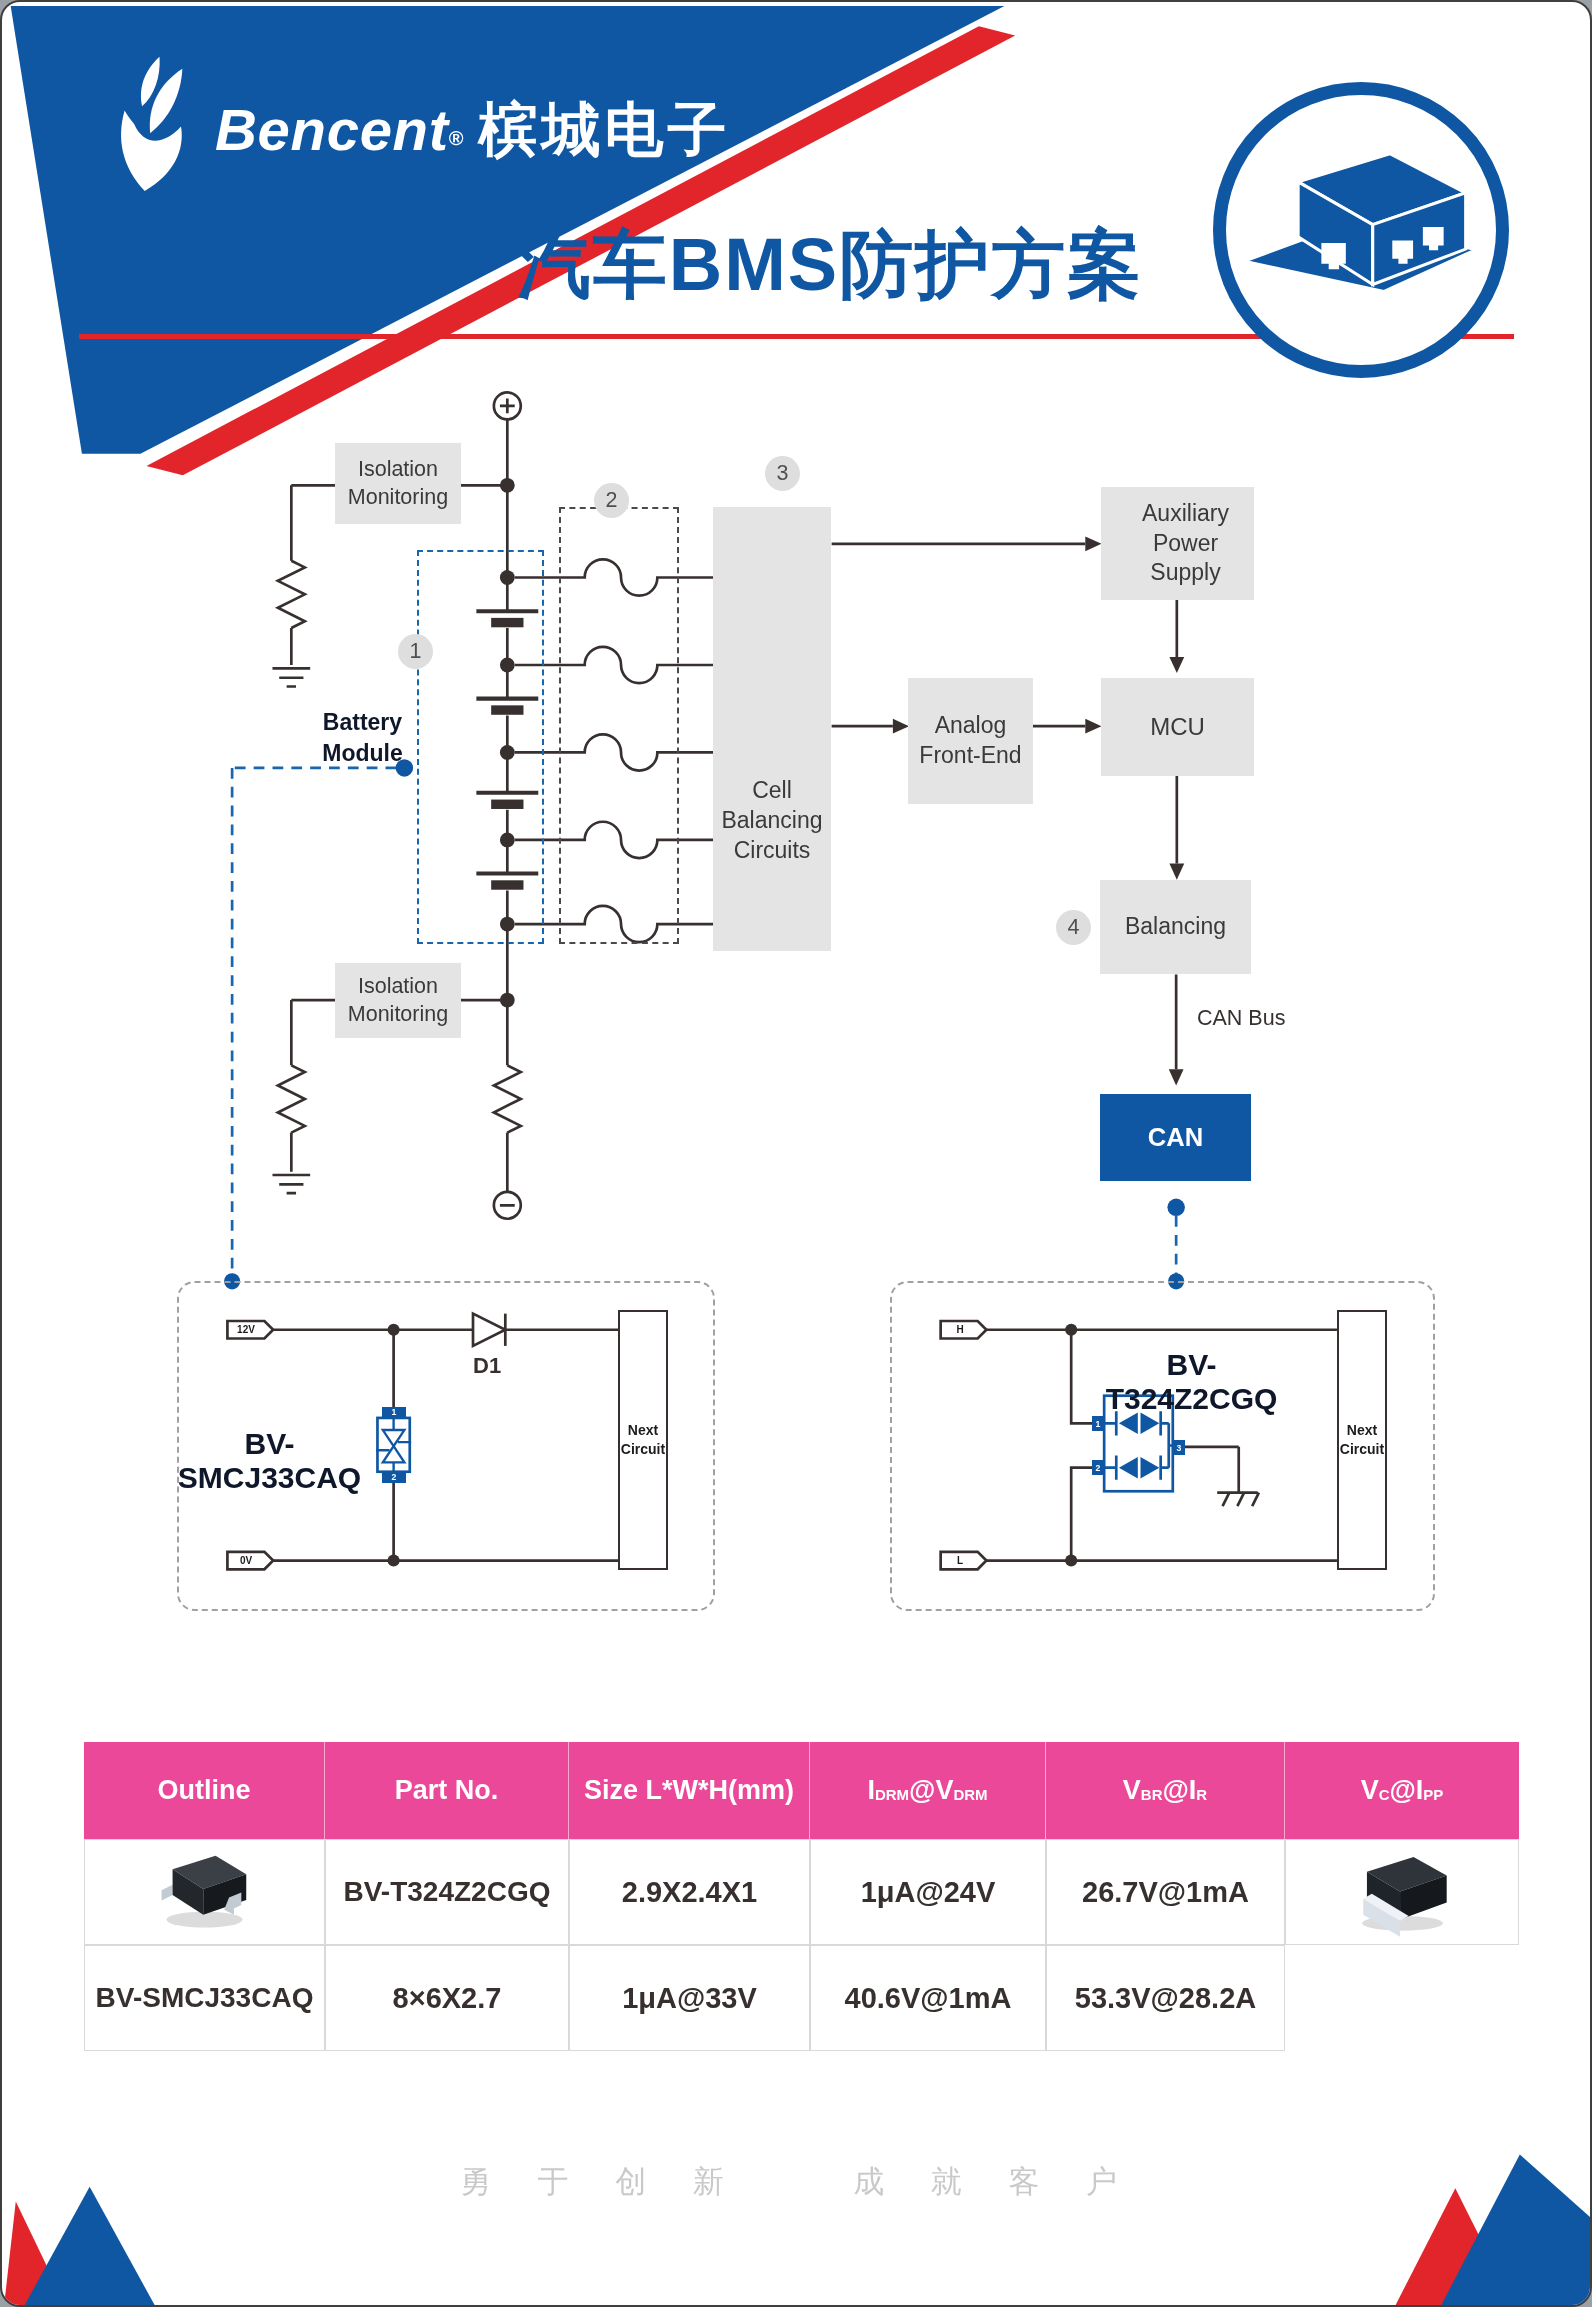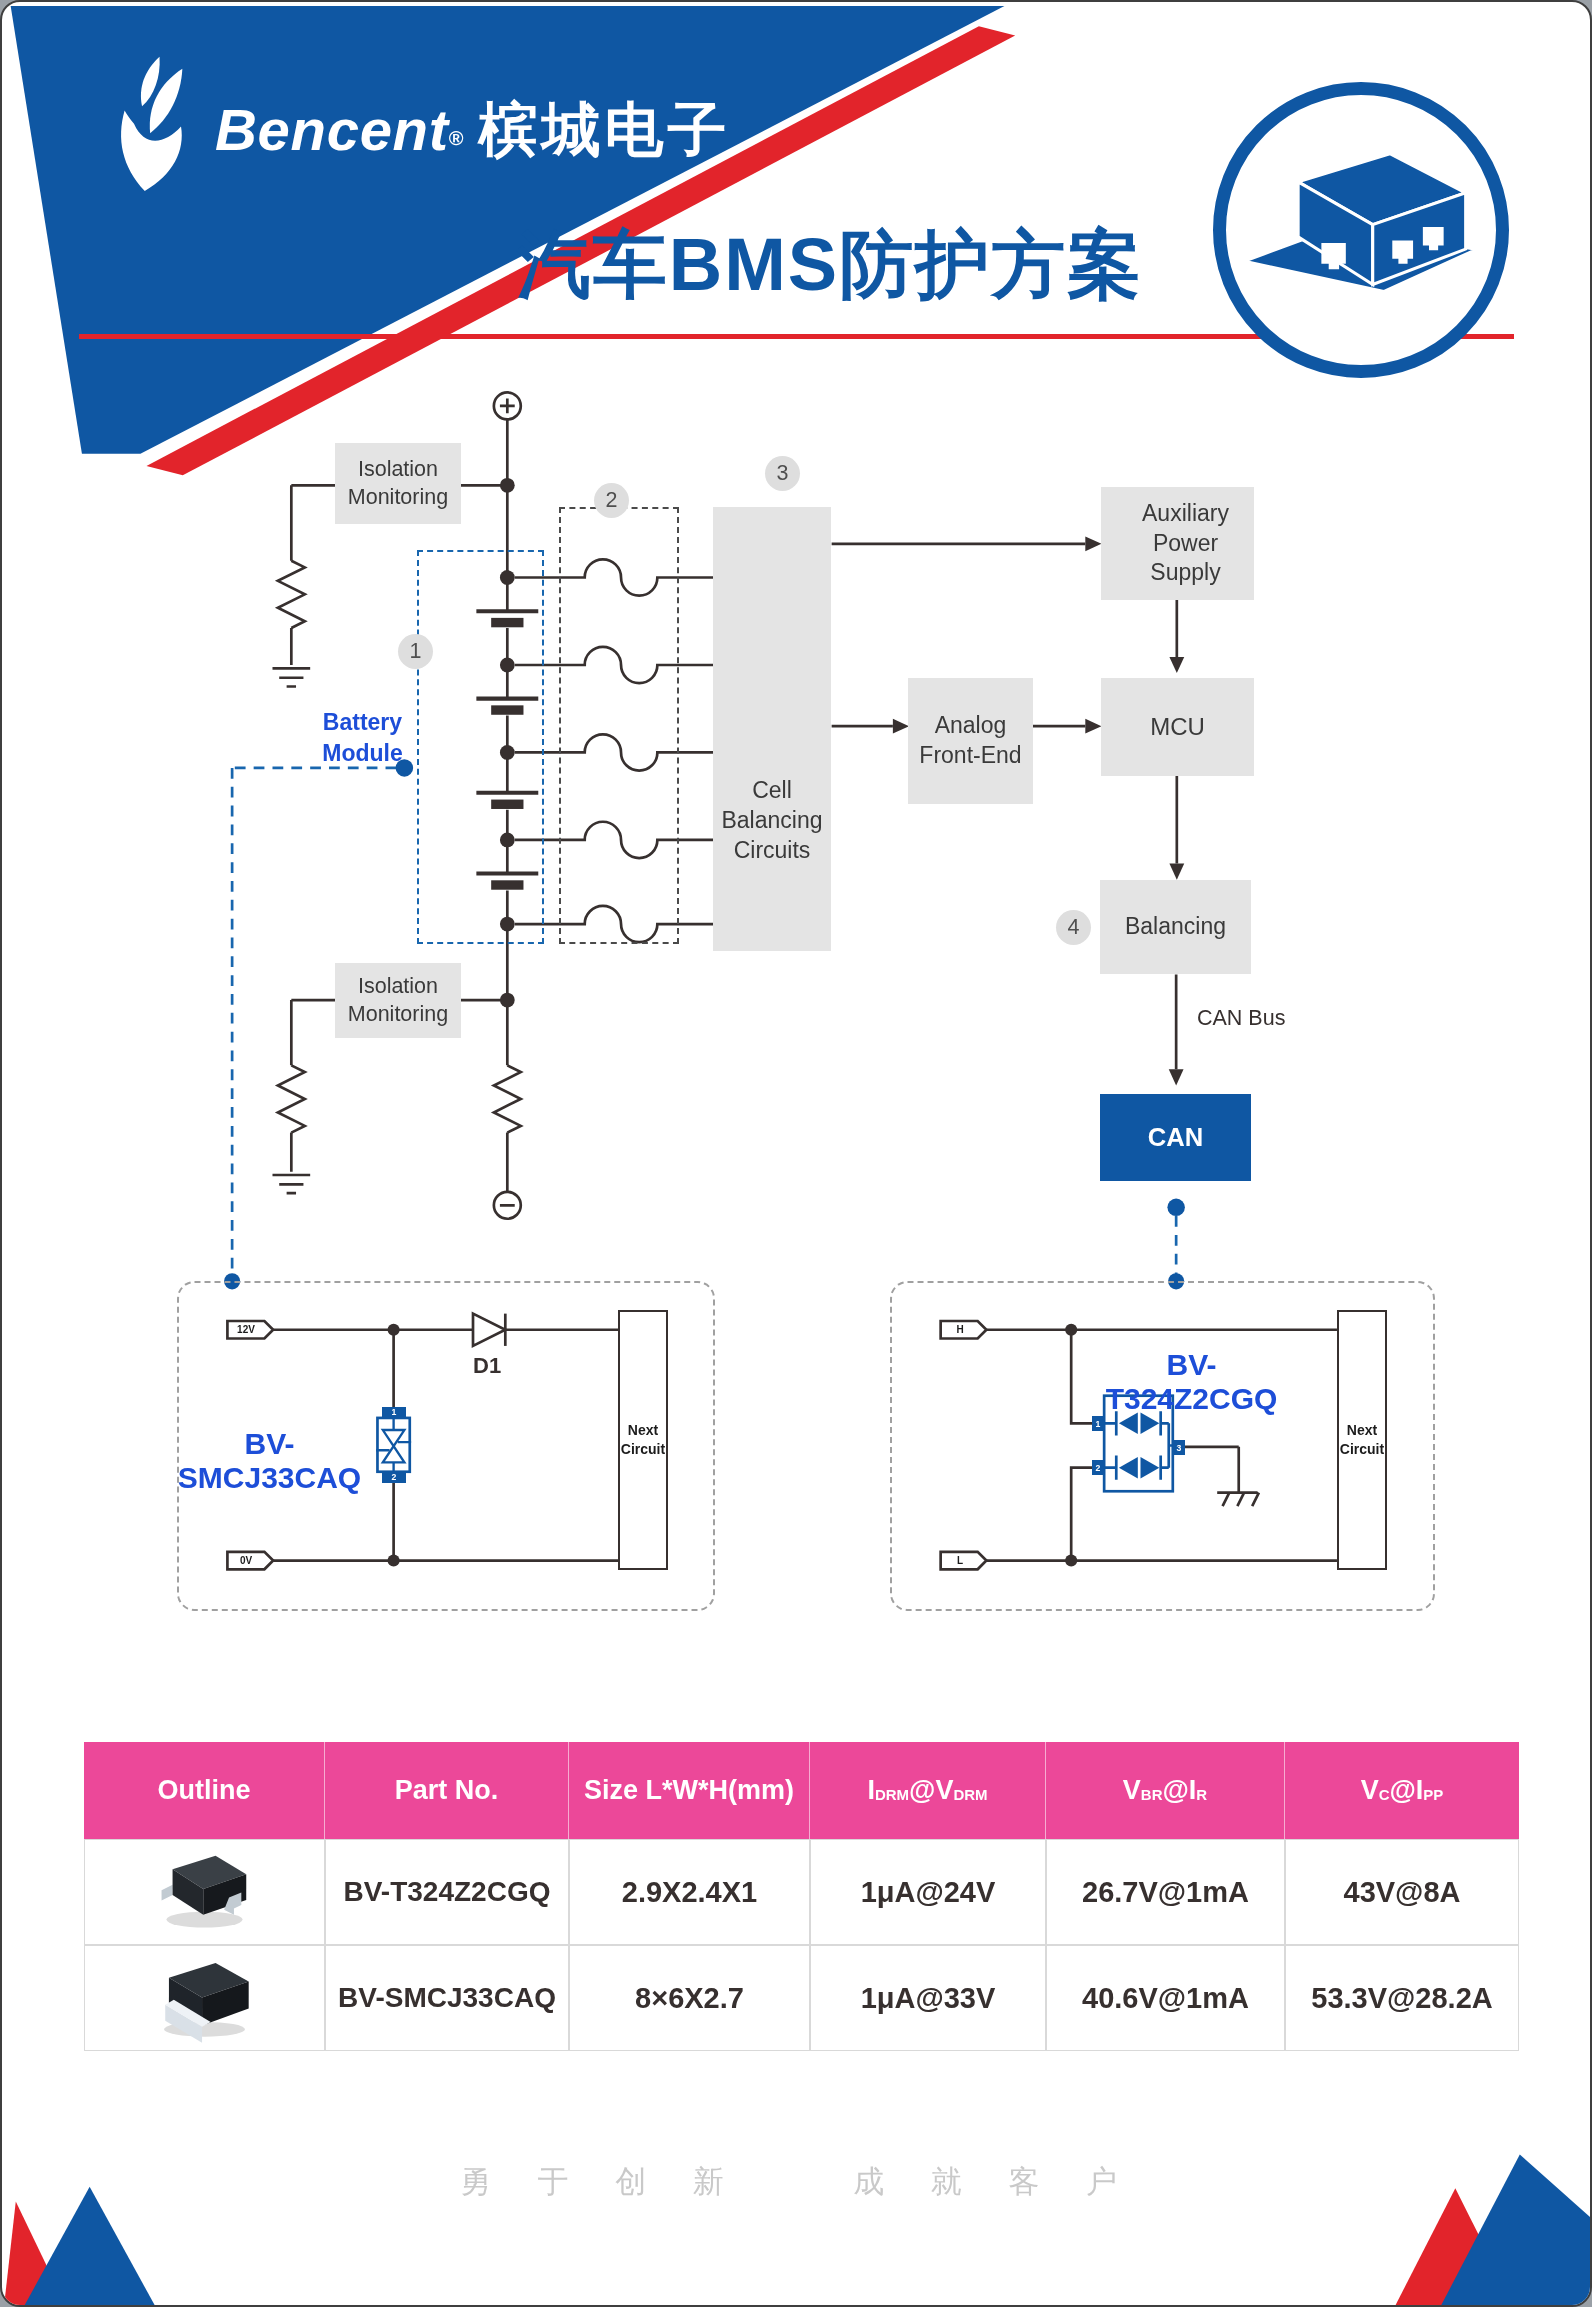--- a/index.html
+++ b/index.html
@@ -21,21 +21,21 @@
   
   .gbox { background:#e4e4e4; color:#3a3a3a; display:flex; align-items:center; justify-content:center;
           text-align:center; font-size:23px; line-height:1.3; }
   .bluebox { background:#0f57a3; color:#fff; display:flex; align-items:center; justify-content:center; font-size:25.6px;font-weight:bold; }
   .badge { background:#dedede; color:#4f4f4f; border-radius:50%; width:35px; height:35px;
            display:flex; align-items:center; justify-content:center; font-size:21.5px; }
   .dashbox-blue { border:2px dashed #1866ae; }
   .dashbox-dark { border:2px dashed #4a4a4a; }
   .dashbox-gray { border:2px dashed #a0a0a0; border-radius:17.5px; }
   .small-label { color:#37302f; font-size:21.5px; }
-  .blue-label { color:#1d4ed8; font-weight:bold; }
+  .blue-label { color:#0f172a; font-weight:bold; }
   .next-box { background:#fff; border:2px solid #37302f; color:#1c1c1c; font-weight:bold; font-size:14px;
               line-height:1.35; display:flex; align-items:center; justify-content:center; text-align:center; }
   .tag-text { color:#1c1c1c; font-weight:bold; font-size:10px; display:flex; align-items:center; justify-content:center; }
   .pin-tab { background:#0f57a3; color:#fff; font-size:8.7px; font-weight:bold;
              display:flex; align-items:center; justify-content:center; }
   
   #spec-table { display:grid; grid-template-columns:241px 244px 241px 236px 239px 234px; grid-template-rows:97px 106px 106px; }
   .th { background:#ec4899; color:#fff; font-size:27px; font-weight:bold;
         display:flex; align-items:center; justify-content:center; border-right:1.3px solid rgba(255,255,255,.55); }
   .th:nth-child(6) { border-right:none; }
@@ -265,21 +265,20 @@
         <polygon points="58,38 128,16 178,46 108,70" fill="#3a4046"></polygon>
         <polygon points="58,38 108,70 108,112 58,80" fill="#23272c"></polygon>
         <polygon points="108,70 178,46 178,88 108,112" fill="#16191d"></polygon>
         <polygon points="150,84 170,76 170,96 158,102 158,112 142,104" fill="#c2cbd2"></polygon>
       </svg>
     </div>
     <div class="td" style="font-size:28px;">BV-T324Z2CGQ</div>
     <div class="td">2.9X2.4X1</div>
     <div class="td">1μA@24V</div>
     <div class="td">26.7V@1mA</div>
-    <div class="td">43V@8A</div>
 
     <div class="td">
       <svg width="135" height="94" viewBox="0 0 220 150">
         <ellipse cx="110" cy="126" rx="66" ry="12" fill="#dcdcdc"></ellipse>
         <polygon points="52,42 128,18 182,48 106,74" fill="#2e343a"></polygon>
         <polygon points="52,42 106,74 106,120 52,88" fill="#1f242a"></polygon>
         <polygon points="106,74 182,48 182,92 106,120" fill="#15181c"></polygon>
         <polygon points="46,86 106,122 106,148 46,112" fill="#d9e0e7"></polygon>
         <polygon points="46,86 60,78 120,114 106,122" fill="#eef2f6"></polygon>
       </svg>

